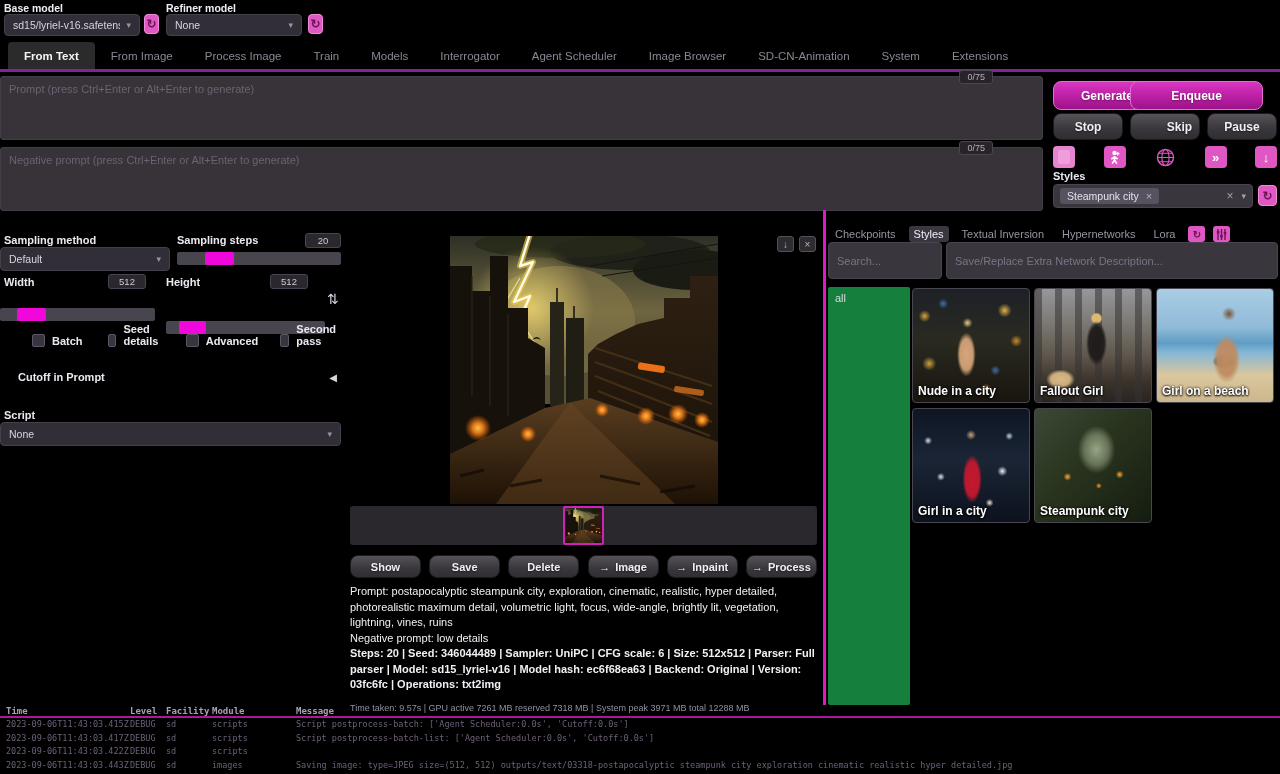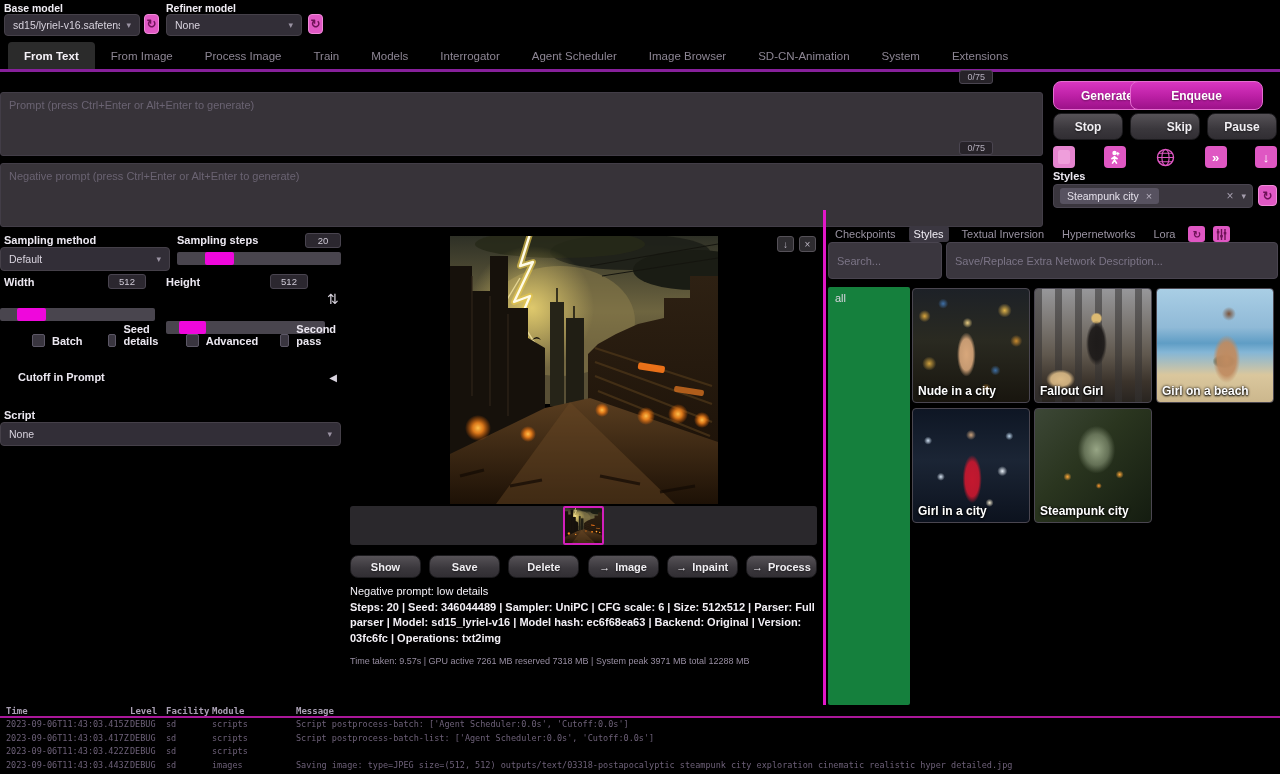--- a/index.html
+++ b/index.html
@@ -31,21 +31,21 @@
     padding:0 16px; cursor:pointer; white-space:nowrap;
   }
   .tab.active { background:#2b2b2b; color:#f5f2f8; border-radius:4px 4px 0 0; font-weight:bold; }
   .tab-underline { left:0; top:69px; width:1280px; height:3px; background:#87209b; }
 
   
   .promptwrap { left:0; width:1043px; height:64px; }
   .promptwrap textarea {
     width:100%; height:100%; background:#373339; border:1px solid #423d47; border-radius:3px;
     color:#d8d3de; font-size:11px; font-family:"Liberation Sans", sans-serif;
-    padding:6px 8px; resize:none; outline:none;margin-top:16px;
+    padding:6px 8px; resize:none; outline:none;
   }
   .promptwrap textarea::placeholder { color:#6a6372; }
   .counter {
     position:absolute; top:-6px; right:50px; background:#272329; border:1px solid #4a4550;
     border-radius:3px; font-size:9px; color:#b4aebc; padding:1px 7px;
   }
 
   
   .gen-btn {
     border-radius:8px; font-weight:bold; font-size:12px; color:#fff; cursor:pointer;
@@ -413,20 +413,21 @@
       <span class="ar">→</span>
       <span>Inpaint</span>
     </div>
   <div class="gray-btn gal-btn">
       <span class="ar">→</span>
       <span>Process</span>
     </div>
 </div>
 
 <div class="abs" style="left:350px;top:584px;width:467px;">
+  <div class="infotext">Prompt: postapocalyptic steampunk city, exploration, cinematic, realistic, hyper detailed, photorealistic maximum detail, volumetric light, focus, wide-angle, brightly lit, vegetation, lightning, vines, ruins</div>
   <div class="infotext">Negative prompt: low details</div>
   <div class="infotext bold">Steps: 20 | Seed: 346044489 | Sampler: UniPC | CFG scale: 6 | Size: 512x512 | Parser: Full parser | Model: sd15_lyriel-v16 | Model hash: ec6f68ea63 | Backend: Original | Version: 03fc6fc | Operations: txt2img</div>
   <div class="perftext" style="margin-top:10px;">Time taken: 9.57s | GPU active 7261 MB reserved 7318 MB | System peak 3971 MB total 12288 MB</div>
 </div>
 
 <div class="abs vdivider"></div>
 
 <div class="abs" style="left:830px;top:224px;width:450px;height:20px;display:flex;align-items:center;gap:8px;">
   <span class="entab">Checkpoints</span>
   <span class="entab active">Styles</span>

